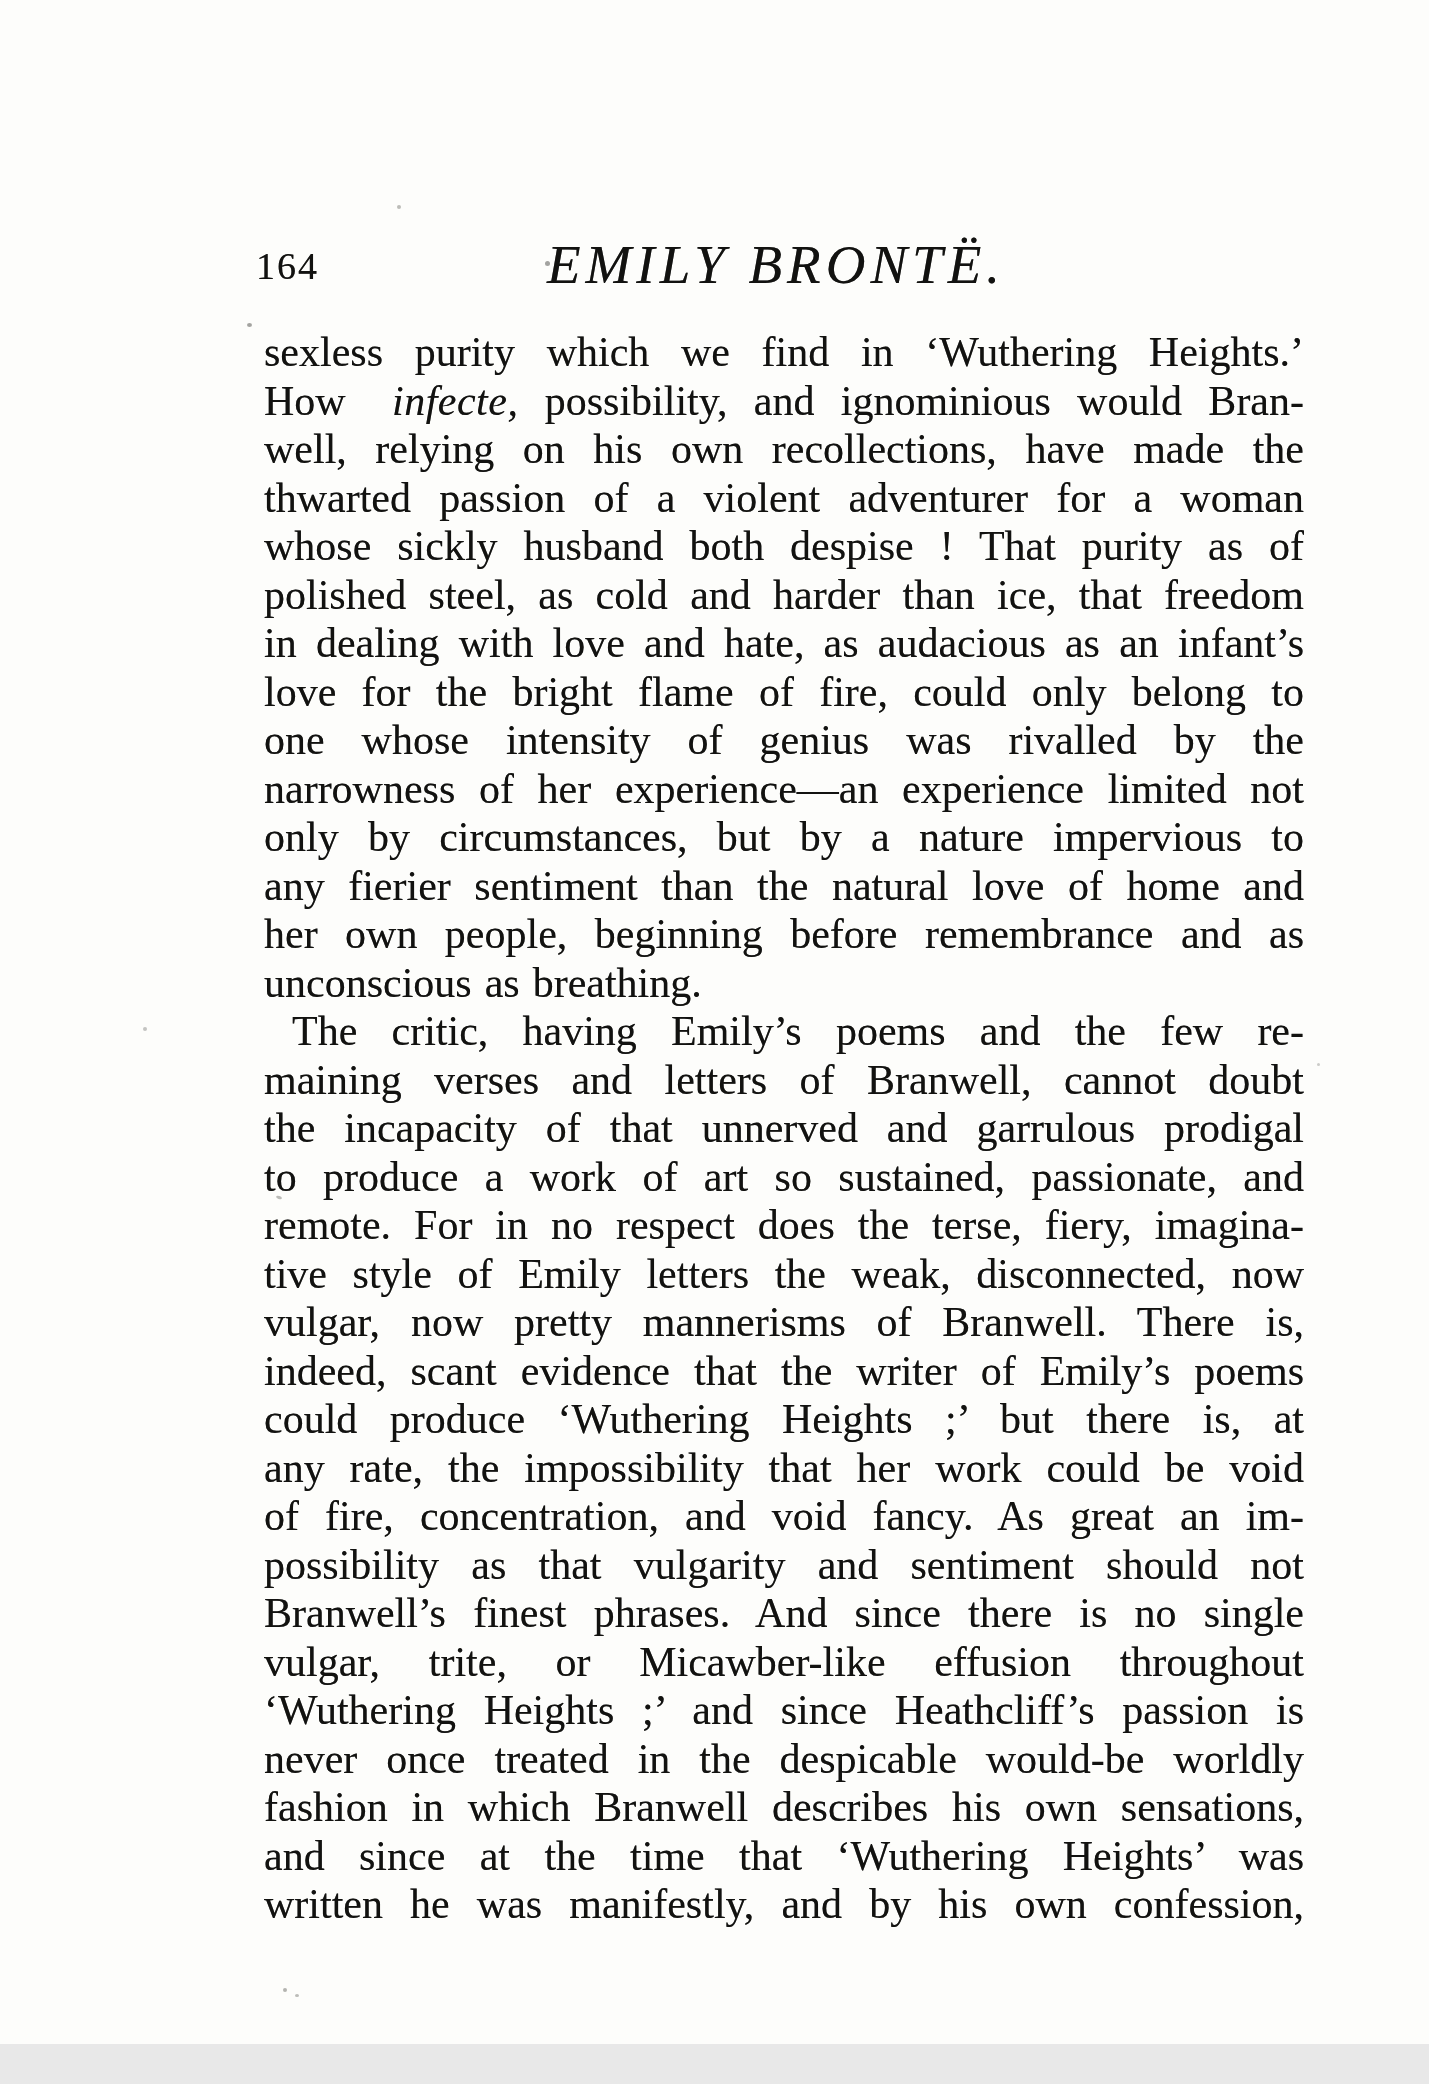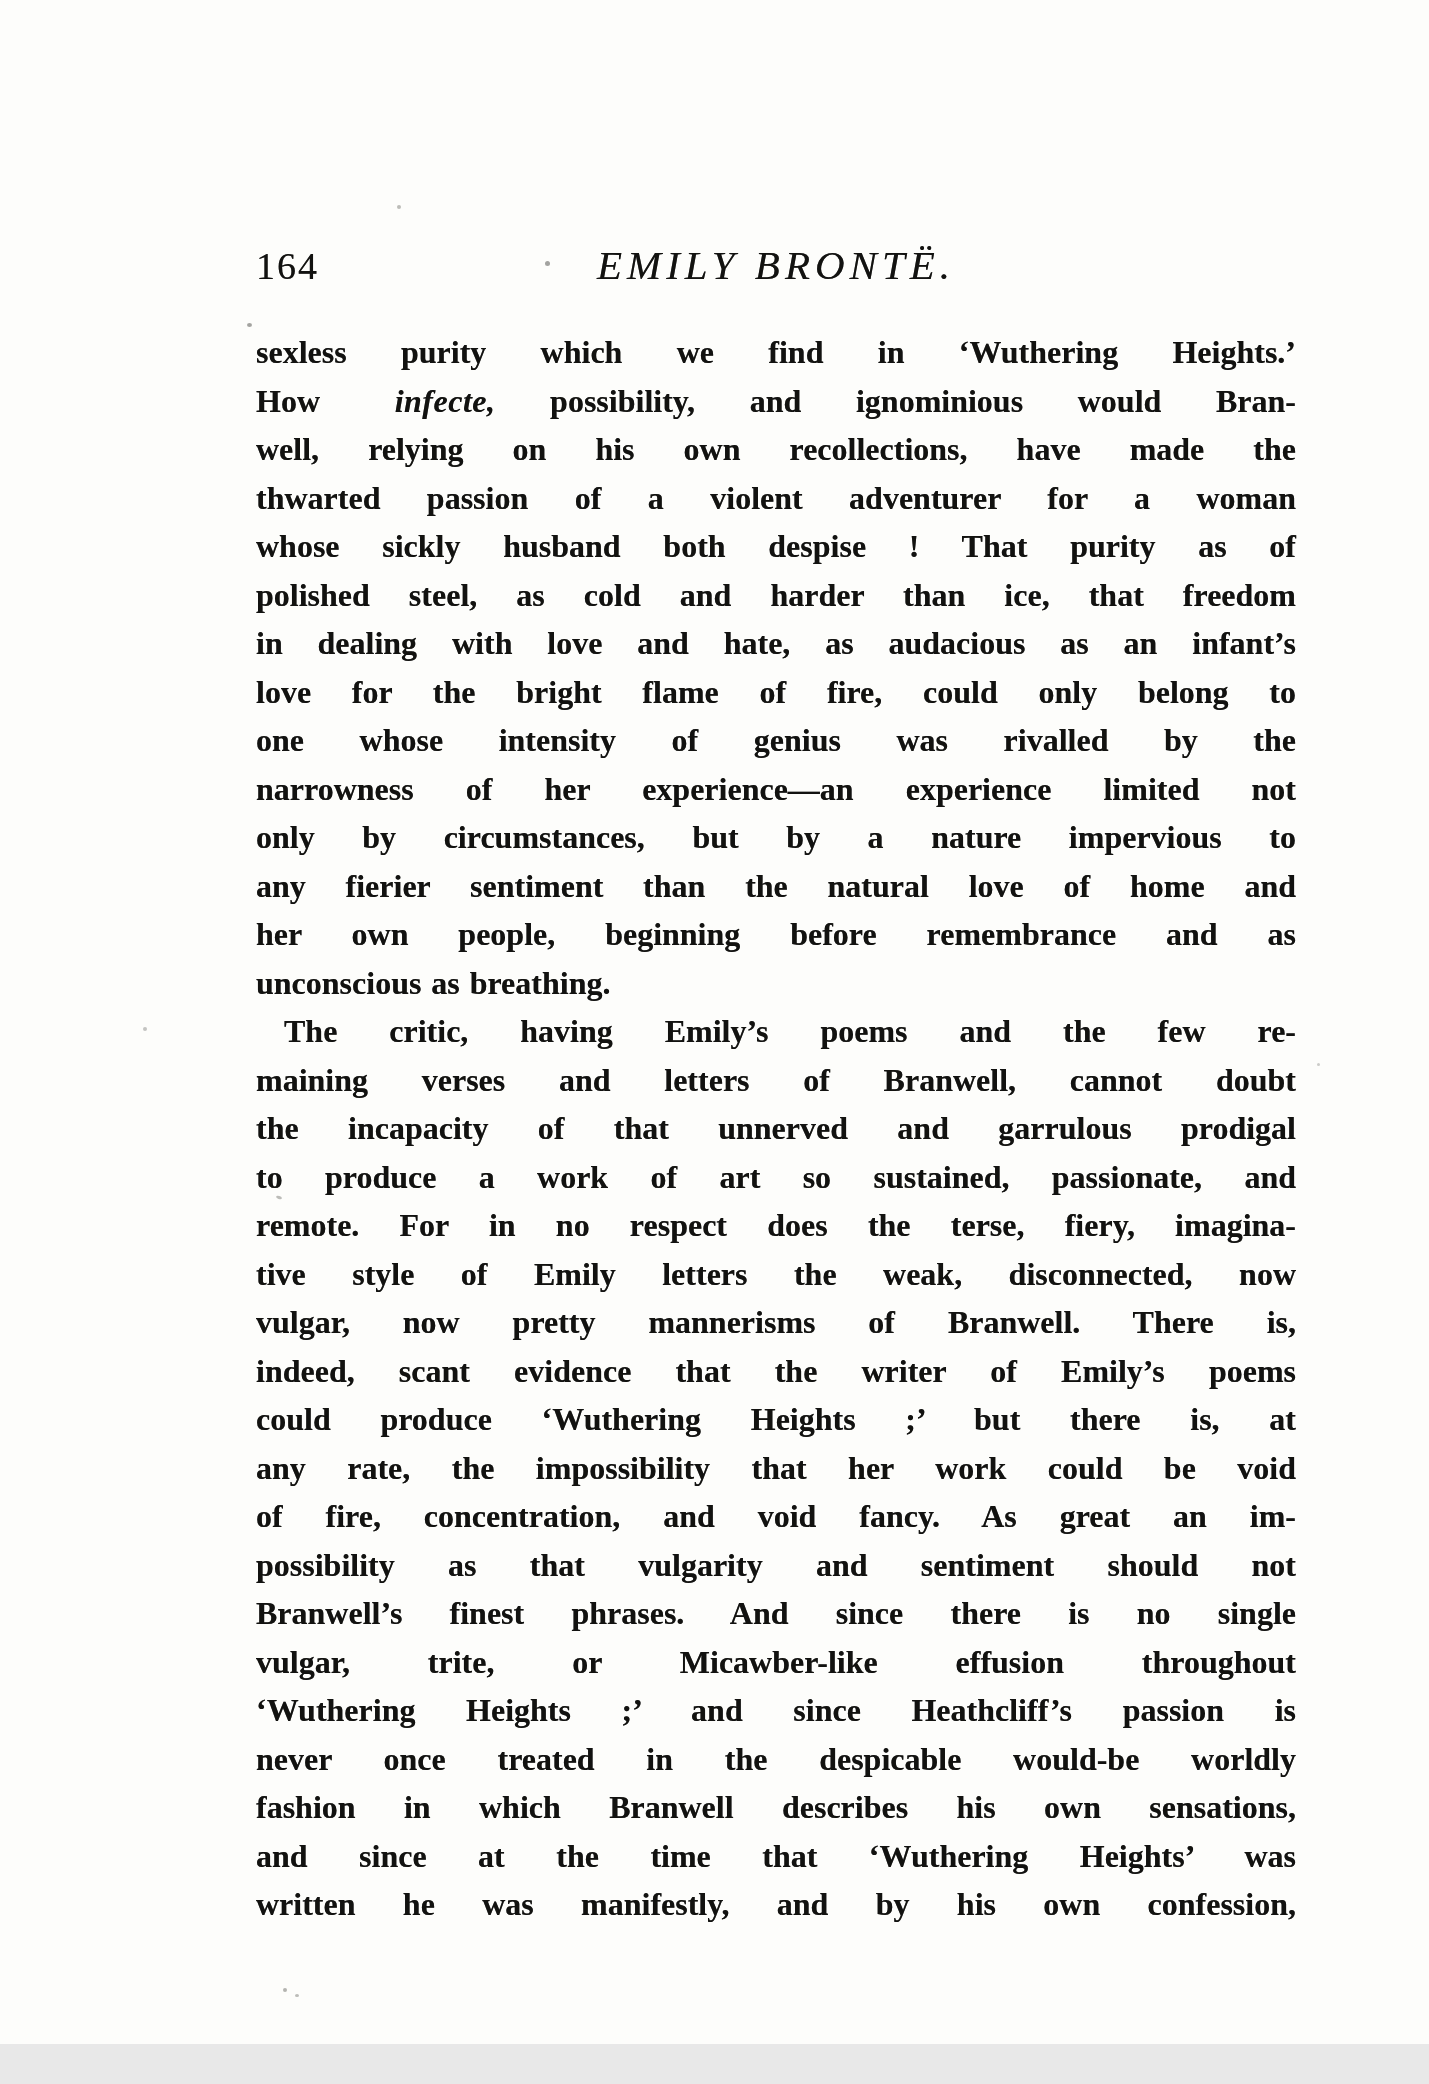--- a/index.html
+++ b/index.html
@@ -18,30 +18,29 @@
   }
   .page-num {
     position:absolute; left:0; bottom:0;
     font-size:38px; line-height:40px;
     letter-spacing:2px;
     text-shadow:0 0 0.6px rgba(10,10,10,0.6);
   }
   .head-title {
     position:absolute; left:50%; bottom:0; transform:translateX(-50%);
     font-style:italic;
-    font-size:41px; line-height:42px;
+    font-size:55px; line-height:42px;
     letter-spacing:5px; white-space:nowrap;
     text-shadow:0 0 0.6px rgba(10,10,10,0.6);
   }
   
   .text-block {
-    position:absolute; left:256px; top:328px; width:1040px;
-    font-size:32px; line-height:48.5px;
+    position:absolute; left:264px; top:328px; width:1040px;
+    font-size:42px; line-height:48.5px;
     text-shadow:0 0 0.6px rgba(10,10,10,0.55);
-    font-weight:bold;
   }
   .para { margin:0; }
   .ln {
     text-align:justify;
     text-align-last:justify;
     word-spacing:0.06em;
   }
   .ln.parend { text-align-last:left; }
   .ln.indent { text-indent:28px; }
   .ln em { font-style:italic; letter-spacing:0.5px;margin-left:20px; }

